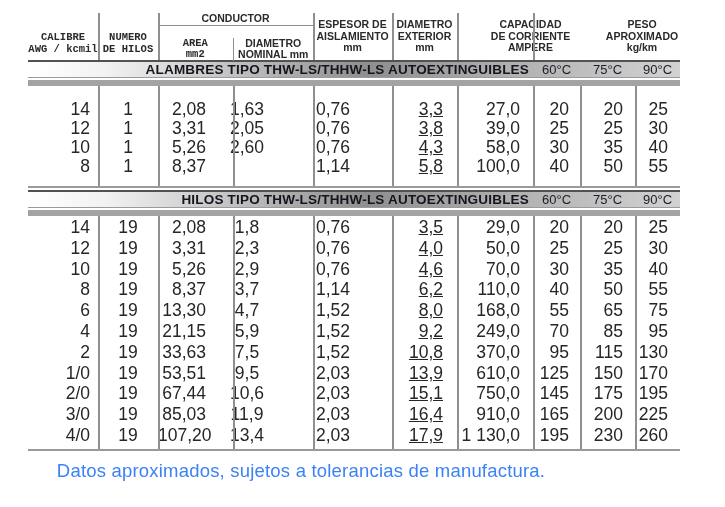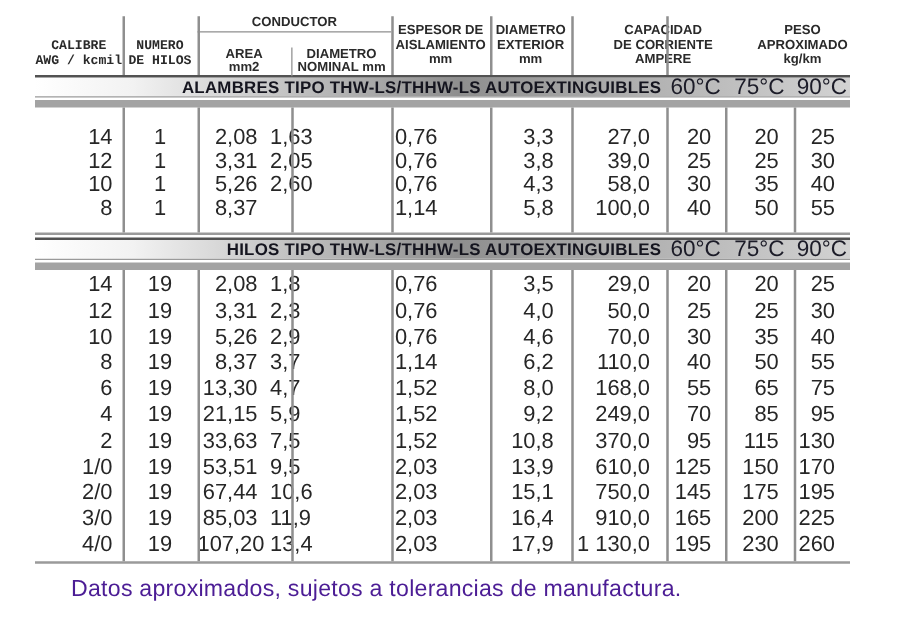--- a/index.html
+++ b/index.html
@@ -35,21 +35,21 @@
     box-sizing:border-box;height:18px;
     border-top:2px solid #525252;border-bottom:1px solid #9a9a9a;
     background:linear-gradient(90deg,#ffffff 0%,#f2f2f2 12%,#8e8e8e 52%,#b0b0b0 74%,#d2d2d2 100%);
     display:flex;align-items:center;
   }
   .bar-title{
     width:505px;text-align:right;padding-right:4px;box-sizing:border-box;
     font-weight:bold;font-size:13.5px;letter-spacing:.2px;color:#15151f;
     white-space:nowrap;
   }
-  .bar-temp{font-size:18px;color:#1c1c28;text-align:center;white-space:nowrap;}
+  .bar-temp{font-size:13px;color:#1c1c28;text-align:center;white-space:nowrap;}
   .bar-temp.t60{width:47px;}
   .bar-temp.t75{width:55px;}
   .bar-temp.t90{width:45px;}
 
   
   .block{
     position:relative;
     border-top:6px solid #a3a3a3;border-bottom:2px solid #9a9a9a;
   }
   .block.s0{margin-top:2px;padding:14px 0 10px 0;}
@@ -59,37 +59,37 @@
   .row{display:flex;}
   .s0 .row{height:19px;line-height:19px;}
   .s1 .row{height:20.8px;line-height:20.8px;}
   .cell{
     box-sizing:border-box;font-size:17.5px;color:#262626;
     white-space:nowrap;overflow:visible;
   }
   .c0{width:70px;text-align:right;padding-right:8px;}
   .c1{width:60px;text-align:center;}
   .c2{width:58px;text-align:right;padding-right:10px;}
-  .c3{width:80px;text-align:left;padding-right:18px;}
+  .c3{width:80px;text-align:center;padding-right:18px;}
   .c4{width:79px;text-align:right;padding-right:25px;}
-  .c5{width:74px;text-align:right;padding-right:6px;}
+  .c5{width:74px;text-align:right;padding-right:6px;text-decoration:underline;}
   .c6{width:76px;text-align:right;padding-right:5px;}
   .c7{width:47px;text-align:right;padding-right:3px;}
   .c8{width:55px;text-align:right;padding-right:4px;}
   .c9{width:45px;text-align:right;padding-right:4px;}
 
   
   .w-c0{width:70px;} .w-c1{width:60px;} .w-cond{width:155px;}
-  .w-sub1{width:75px;} .w-sub2{width:80px;}
+  .w-sub1{width:75px;font-family:Liberation Mono, monospace;} .w-sub2{width:80px;}
   .w-c4{width:79px;} .w-c5{width:65px;} .w-c6{width:76px;} .w-cap{width:147px;}
 
   
   .footer{
     margin-top:9px;width:602px;text-align:center;
-    font-size:18.5px;color:#4c1d95;letter-spacing:.2px;
+    font-size:18.5px;color:#3b82f6;letter-spacing:.2px;
   }
 </style>
 </head>
 <body>
 
 <div class="table-wrap">
 
   <div class="header">
     <div class="hcell bottom w-c0">
       <div>CALIBRE</div>

